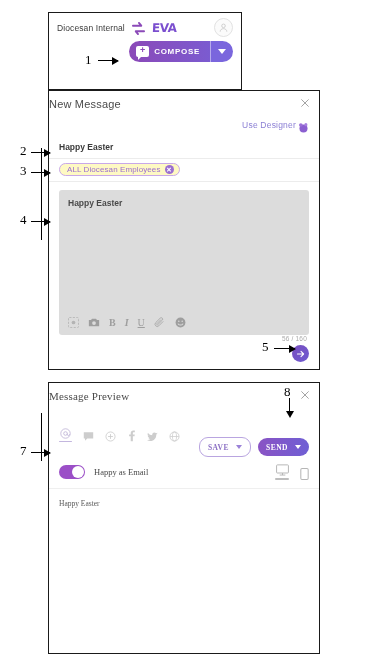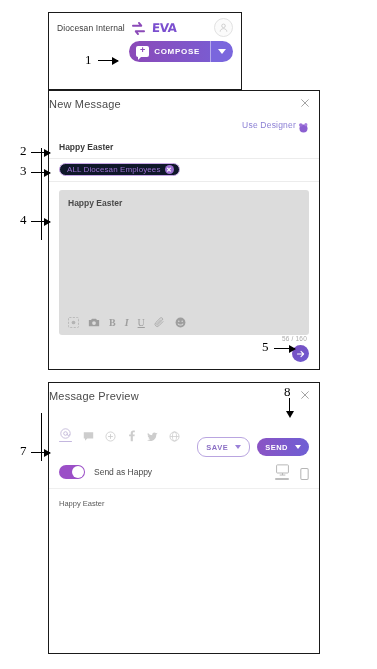--- a/index.html
+++ b/index.html
@@ -98,21 +98,21 @@
   .field-row{
     border-bottom:1px solid #ececec;
     padding:3px 10px 4px 10px;
     min-height:15px;
     display:flex;align-items:center;
   }
   .subject-text{font-size:8.5px;font-weight:700;color:#3a3a3a;}
   .chip{
     display:inline-flex;align-items:flex-end;gap:4px;
     border:1px solid #c8a8e8;border-radius:9px;
-    background:#0f172a;padding:1px 5px 1px 7px;
+    background:#fef9c3;padding:1px 5px 1px 7px;
   }
   .chip-lbl{font-size:8px;color:#9b6fd0;letter-spacing:.1px;}
   .chip-x{
     width:9px;height:9px;border-radius:50%;background:#9b6fd0;
     color:#fff;font-size:6.5px;line-height:9px;text-align:center;font-weight:700;
   }
   .body-area{
     margin:8px 10px 0 10px;
     background:#dcdcdc;border-radius:3px;
     height:145px;position:relative;
@@ -135,21 +135,21 @@
     position:absolute;right:2px;top:0px;font-size:6.5px;color:#aaaaaa;letter-spacing:.2px;
   }
   .send-circle{
     position:absolute;right:0;top:10px;
     width:17px;height:17px;border-radius:50%;
     background:linear-gradient(135deg,#7a4fc0,#6d5ad0);
     display:flex;align-items:center;justify-content:center;
   }
 
   
-  #panel-preview{ left:48px; top:382px; width:272px; height:272px; }
+  #panel-preview{ left:48px; top:382px; width:272px; height:272px;font-family:Liberation Serif, serif; }
   .channel-row{
     display:flex;align-items:center;padding:4px 10px 0 10px;
   }
   .ch-icons{display:flex;align-items:flex-end;gap:11px;}
   .ch{
     color:#c6c6c6;position:relative;display:flex;flex-direction:column;align-items:center;
   }
   .ch.active{color:#b9b0d8;}
   .ch .u{display:block;width:13px;height:1.5px;background:#c3b6de;margin-top:2px;border-radius:1px;}
   .btn-group{margin-left:auto;display:flex;align-items:center;gap:7px;margin-top:24px;}
@@ -366,21 +366,21 @@
         <span class="lbl">SEND</span>
         <span class="caret-sm caret-white"></span>
       </div>
     </div>
   </div>
 
   <div class="toggle-row">
     <span class="toggle">
       <span class="knob"></span>
     </span>
-    <span class="toggle-lbl">Send as Happy</span>
+    <span class="toggle-lbl">Happy as Email</span>
     <span class="device-icons">
       <span class="dev">
         <svg viewBox="0 0 16 14" width="13" height="12">
           <rect x="0.7" y="0.7" width="14.6" height="10" rx="1" fill="none" stroke="#b5b5b5" stroke-width="1.2"></rect>
           <path d="M5 13.2h6" stroke="#b5b5b5" stroke-width="1.2" stroke-linecap="round"></path>
           <path d="M8 10.7v2.5" stroke="#b5b5b5" stroke-width="1.2"></path>
         </svg>
         <span class="u"></span>
       </span>
       <span class="dev">

